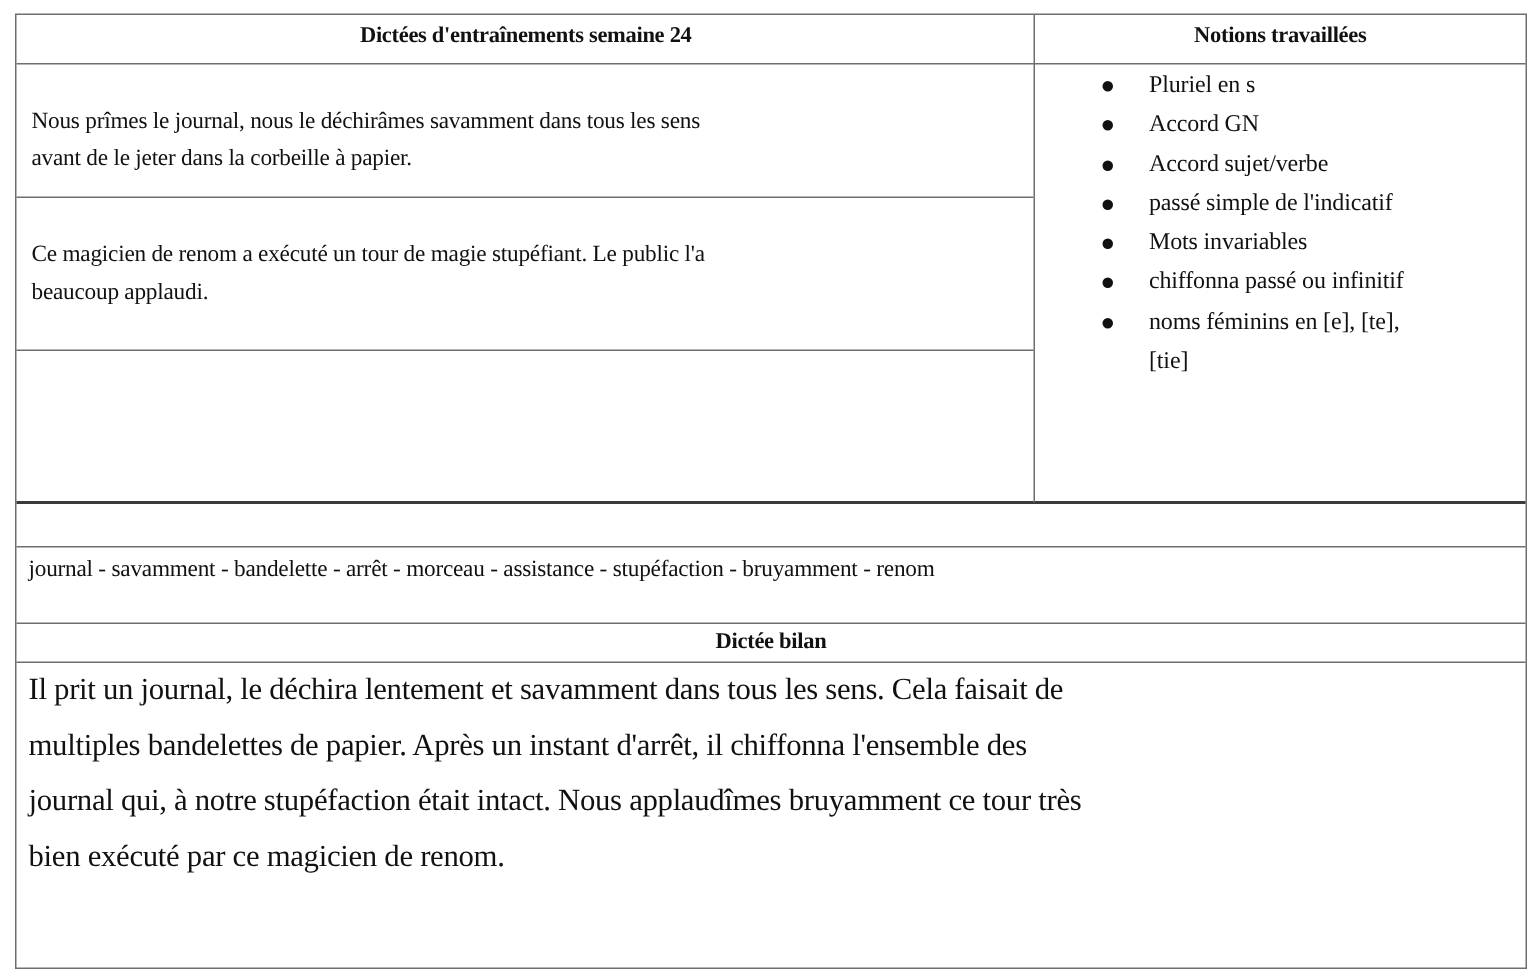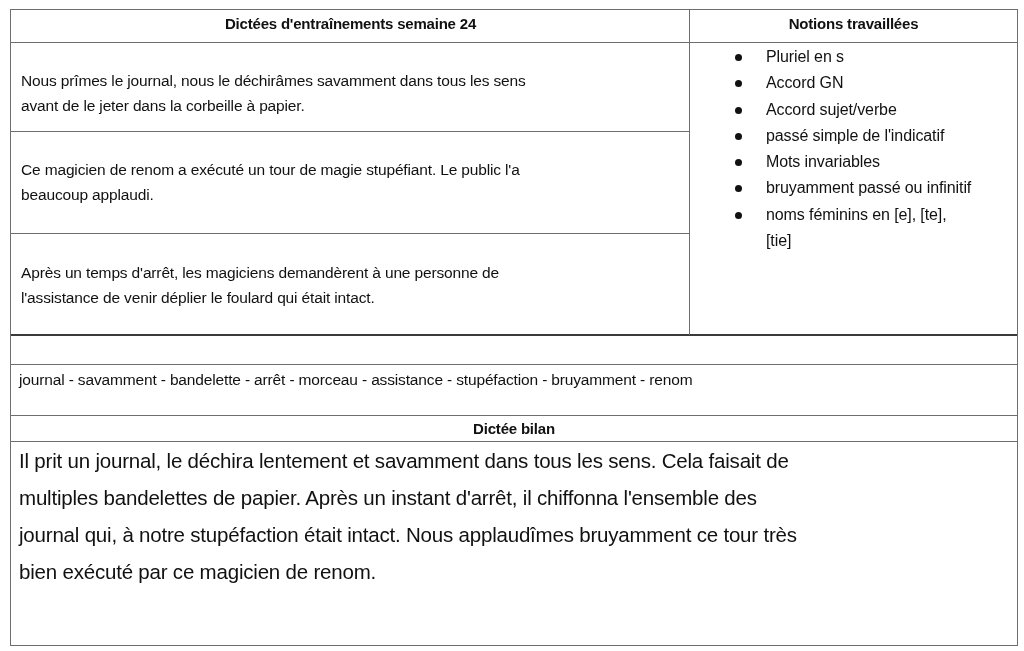--- a/index.html
+++ b/index.html
@@ -16,20 +16,21 @@
       color: #111111;
     }
     .doc {
       position: absolute;
       left: 10px;
       top: 9px;
       width: 1008px;
       height: 637px;
       box-sizing: border-box;
       border: 1.5px solid #6e6e6e;
+      font-family: Liberation Serif, serif;
     }
     .hline {
       position: absolute;
       left: 0;
       right: 0;
       height: 0;
       border-top: 1.5px solid #6e6e6e;
     }
     .hline.dark { border-top: 2px solid #3a3a3a; }
     .vline {
@@ -108,33 +109,29 @@
   <div class="cell head" style="left:679px; top:0; width:327px; height:32px;">Notions travaillées</div>
 
   <div class="cell sentence" style="left:0; top:58px; width:678px;">
     <div>Nous prîmes le journal, nous le déchirâmes savamment dans tous les sens</div>
     <div>avant de le jeter dans la corbeille à papier.</div>
   </div>
   <div class="cell sentence" style="left:0; top:147px; width:678px;">
     <div>Ce magicien de renom a exécuté un tour de magie stupéfiant. Le public l'a</div>
     <div>beaucoup applaudi.</div>
   </div>
-  <div class="cell sentence" style="left:0; top:250px; width:678px;">
-    <div>Après un temps d'arrêt, les magiciens demandèrent à une personne de</div>
-    <div>l'assistance de venir déplier le foulard qui était intact.</div>
-  </div>
 
   <div class="cell" style="left:679px; top:34px; width:327px;">
     <ul class="notions">
       <li><span class="bullet"></span><span>Pluriel en s</span></li>
       <li><span class="bullet"></span><span>Accord GN</span></li>
       <li><span class="bullet"></span><span>Accord sujet/verbe</span></li>
       <li><span class="bullet"></span><span>passé simple de l'indicatif</span></li>
       <li><span class="bullet"></span><span>Mots invariables</span></li>
-      <li><span class="bullet"></span><span>bruyamment passé ou infinitif</span></li>
+      <li><span class="bullet"></span><span>chiffonna passé ou infinitif</span></li>
       <li><span class="bullet"></span><span>noms féminins en [e], [te],</span></li>
       <li><span>[tie]</span></li>
     </ul>
   </div>
 
   <div class="cell words" style="left:0; top:359px; width:1006px;">journal - savamment - bandelette - arrêt - morceau - assistance - stupéfaction - bruyamment - renom</div>
 
   <div class="cell head" style="left:0; top:406px; width:1006px; height:25px; line-height:25px;">Dictée bilan</div>
   <div class="cell bilan-text" style="left:0; top:432px; width:1006px;">
     <div>Il prit un journal, le déchira lentement et savamment dans tous les sens. Cela faisait de</div>

